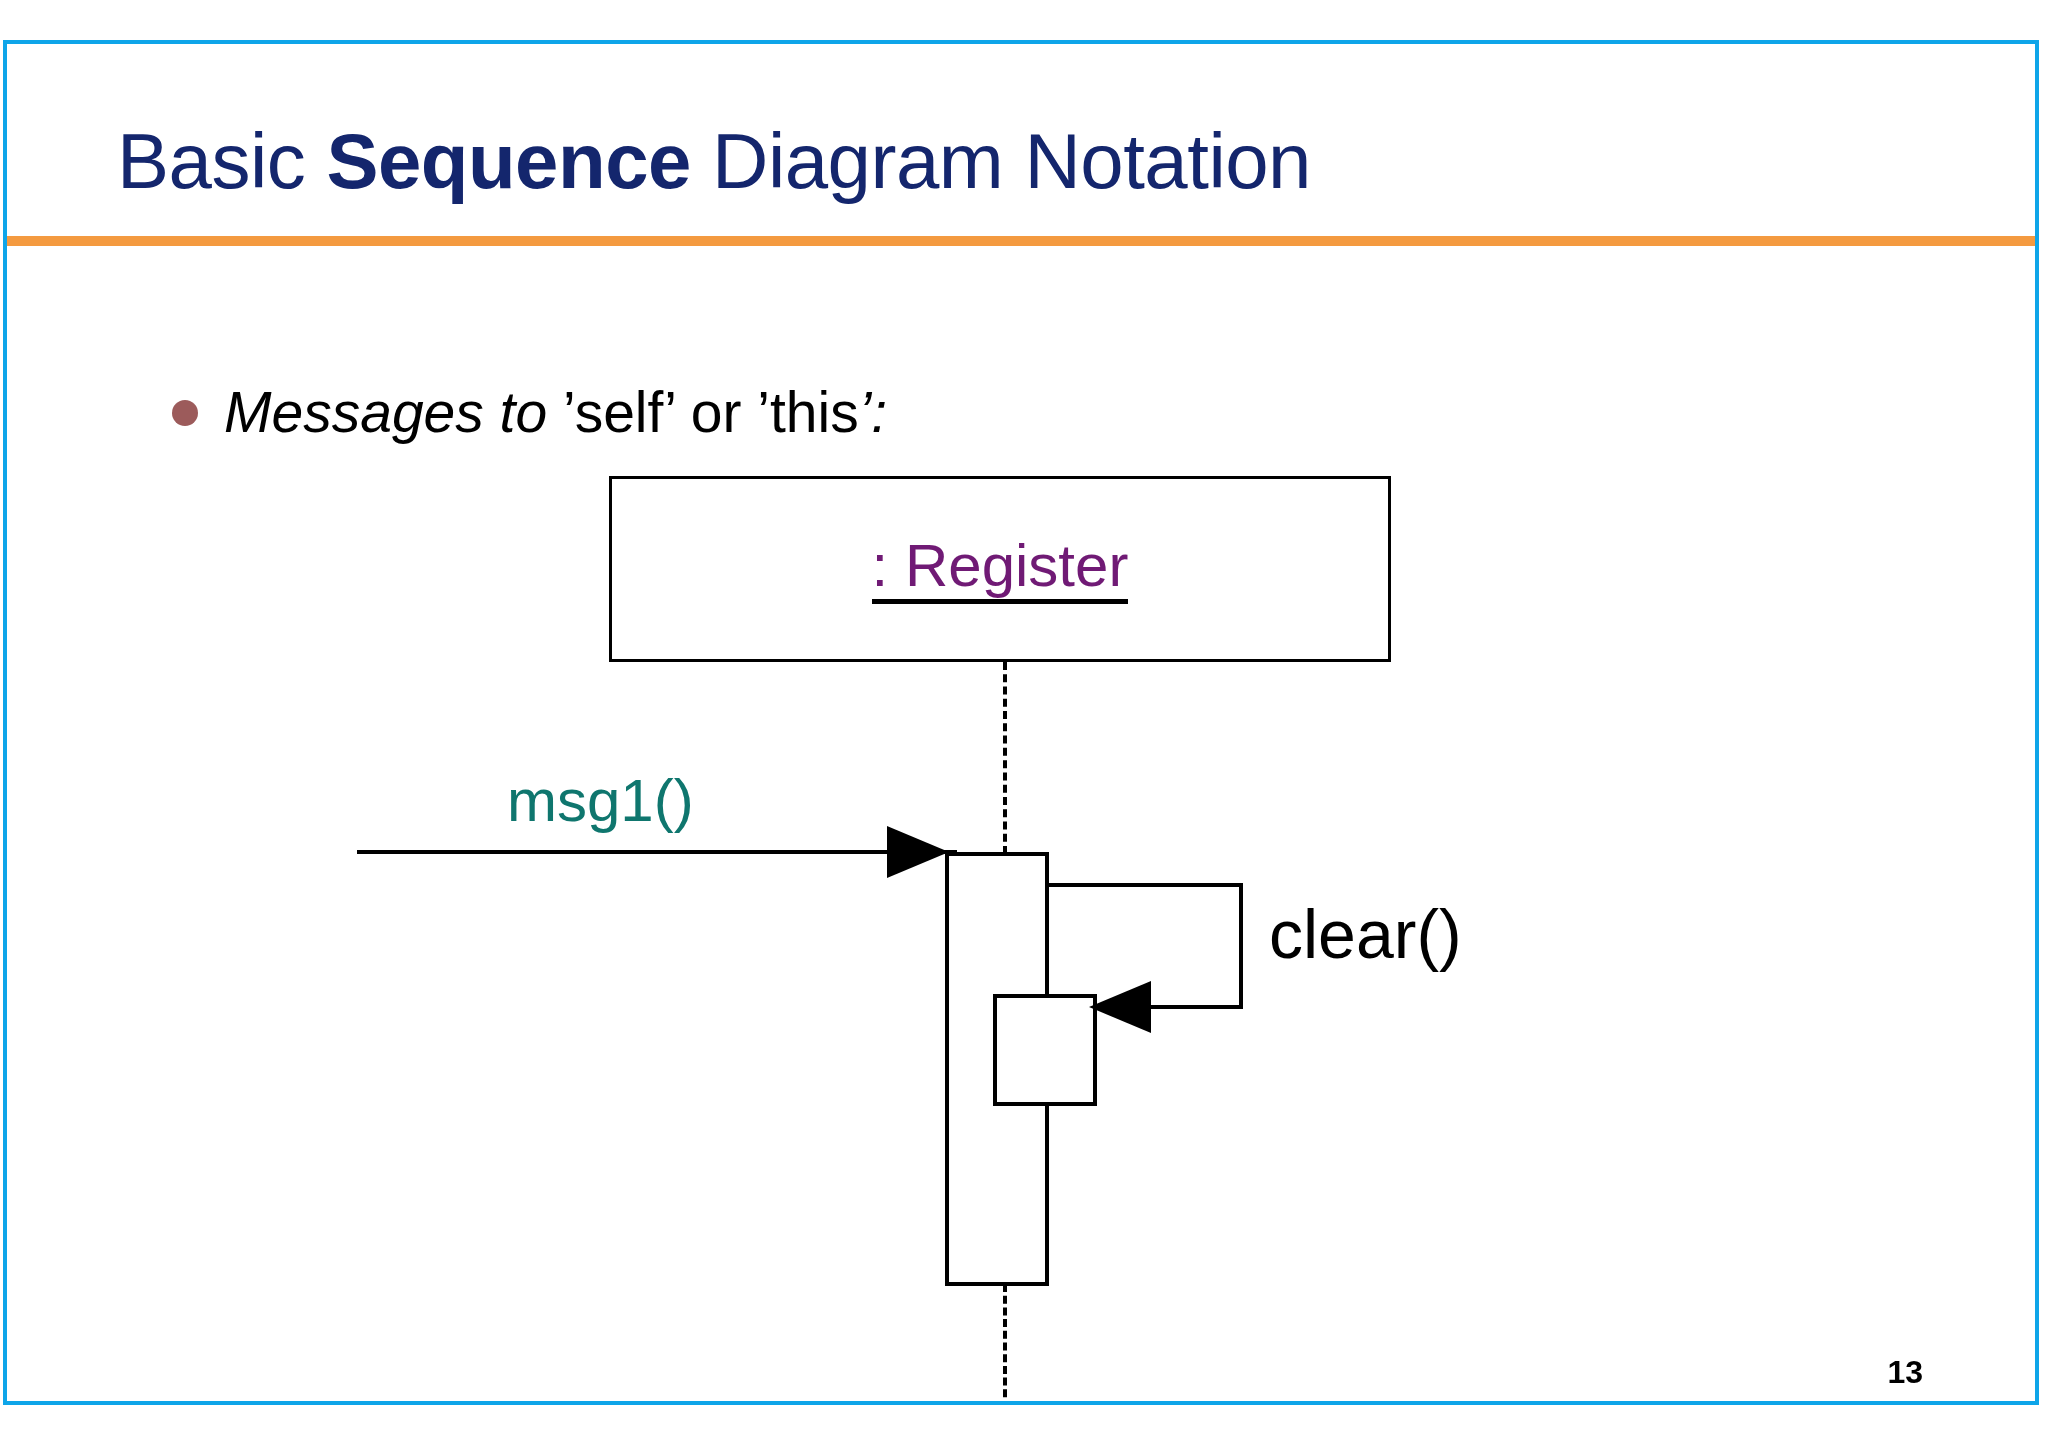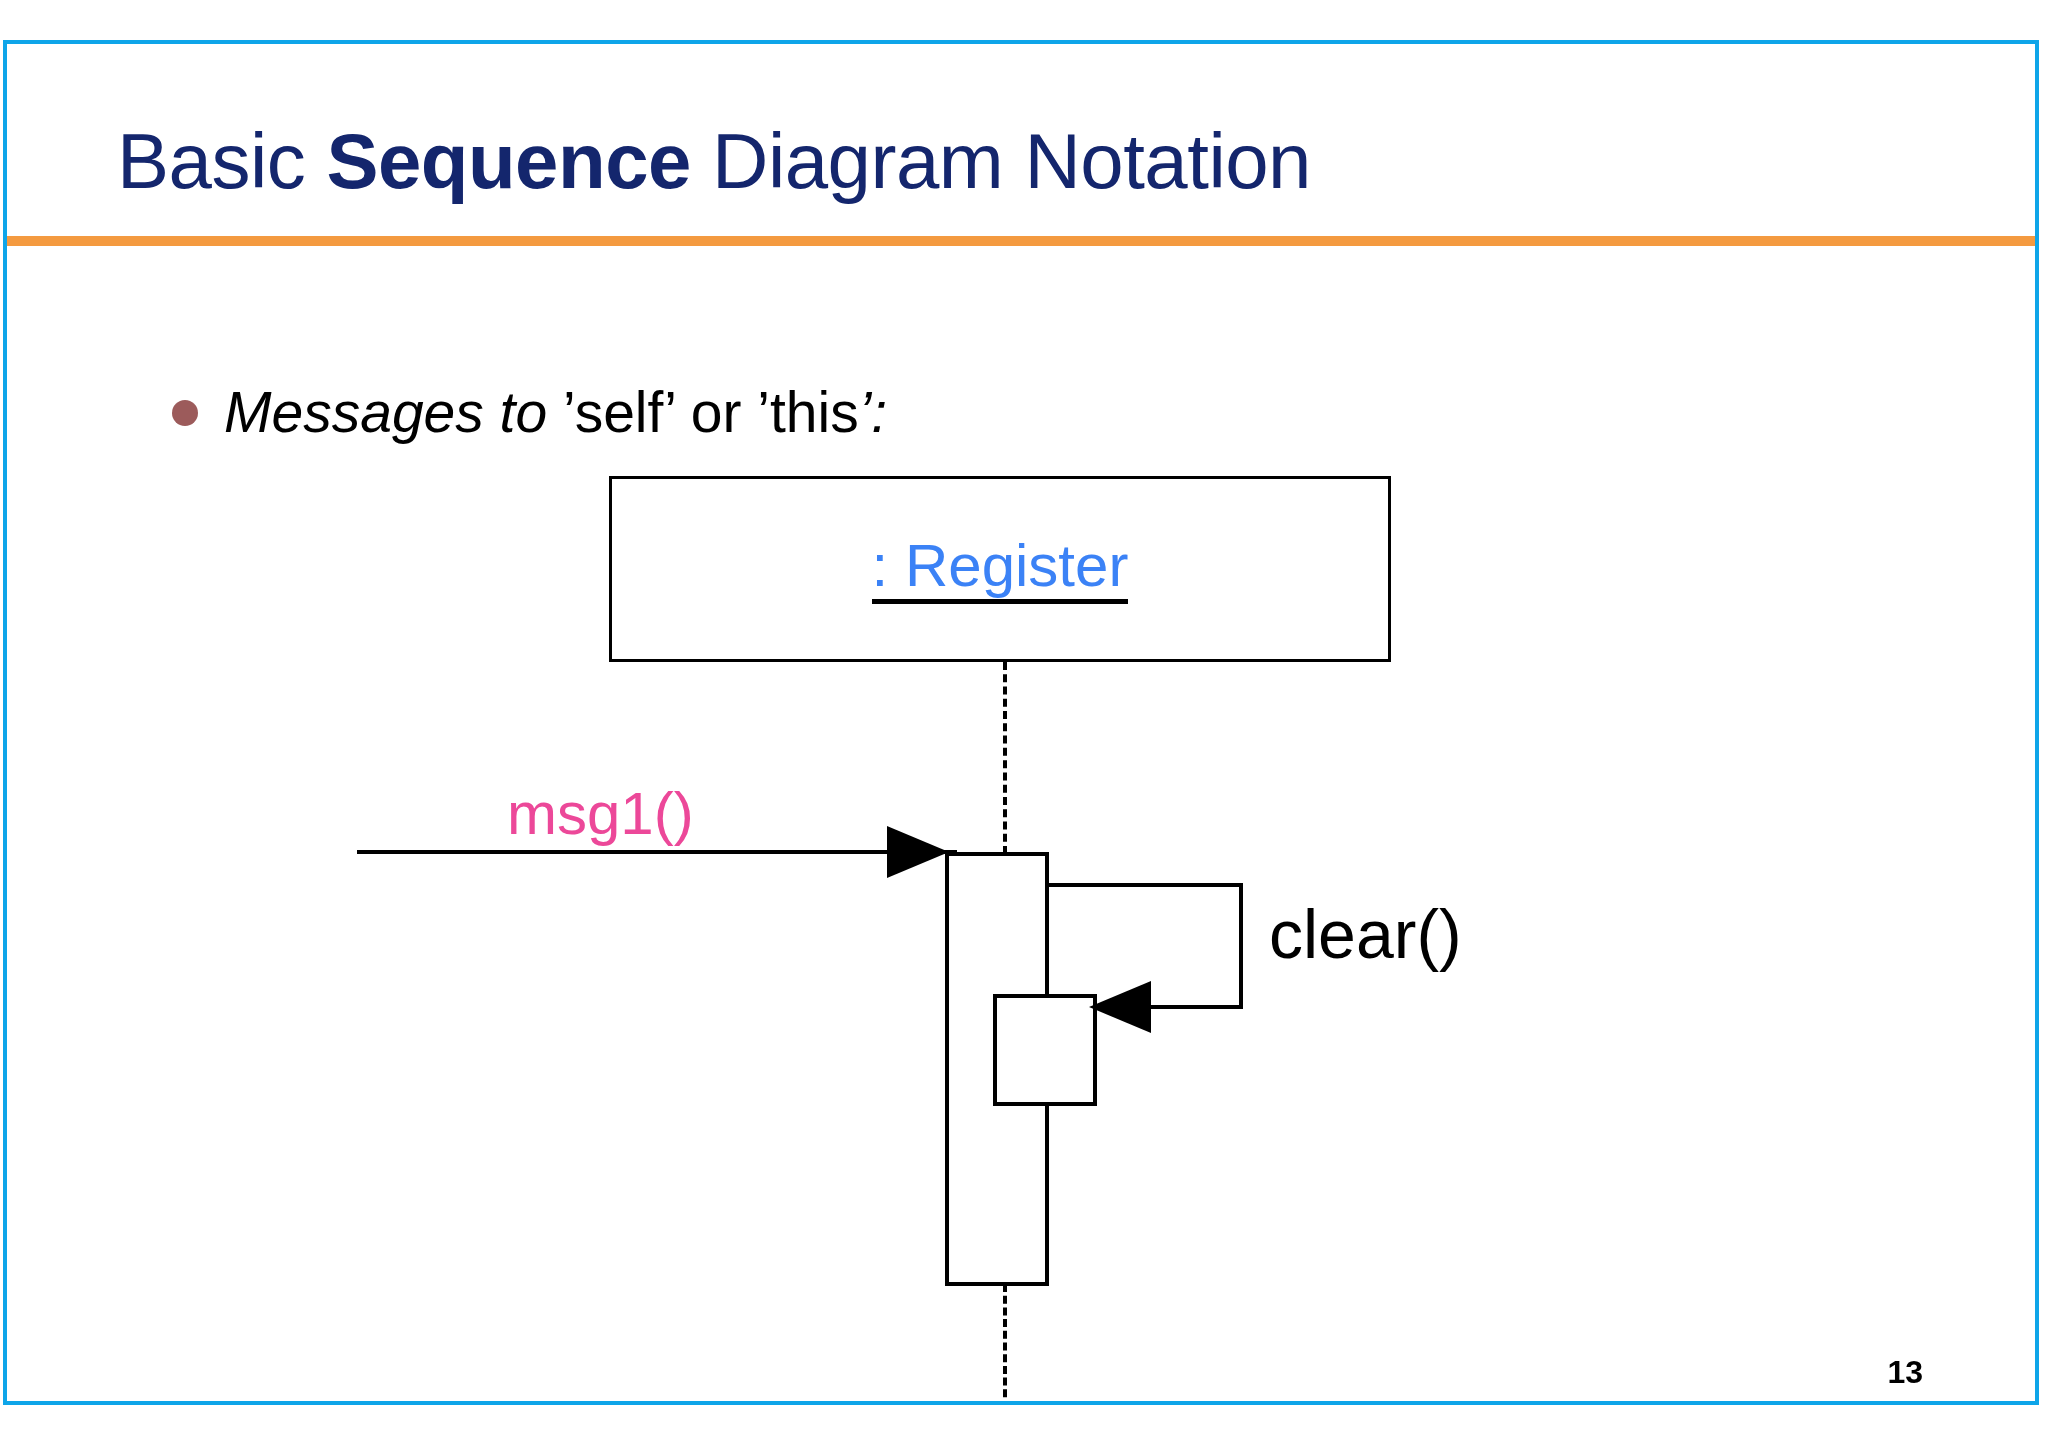--- a/index.html
+++ b/index.html
@@ -108,21 +108,21 @@
   #lifeline-label {
     position: absolute;
     left: 0;
     top: 0;
     width: 100%;
     height: 100%;
     display: flex;
     align-items: center;
     justify-content: center;
     font-size: 60px;
-    color: #3b82f6;
+    color: #701a75;
     white-space: nowrap;
   }
   #lifeline-label span {
     border-bottom: 5px solid #000000;
     padding-bottom: 2px;
     line-height: 1.05;
   }
 
   
   .lifeline-dash {
@@ -174,23 +174,22 @@
     border-bottom: 26px solid transparent;
     border-left: 62px solid #000000;
     z-index: 4;
   }
   #msg1-label {
     position: absolute;
     left: 500px;
     top: 727px;
     font-size: 60px;
     line-height: 1;
-    color: #ec4899;
-    white-space: nowrap;
-    margin-top: 13px;
+    color: #0f766e;
+    white-space: nowrap;
   }
 
   
   #self-loop-top {
     position: absolute;
     left: 1038px;
     top: 839px;
     width: 198px;
     height: 4px;
     background: #000000;

